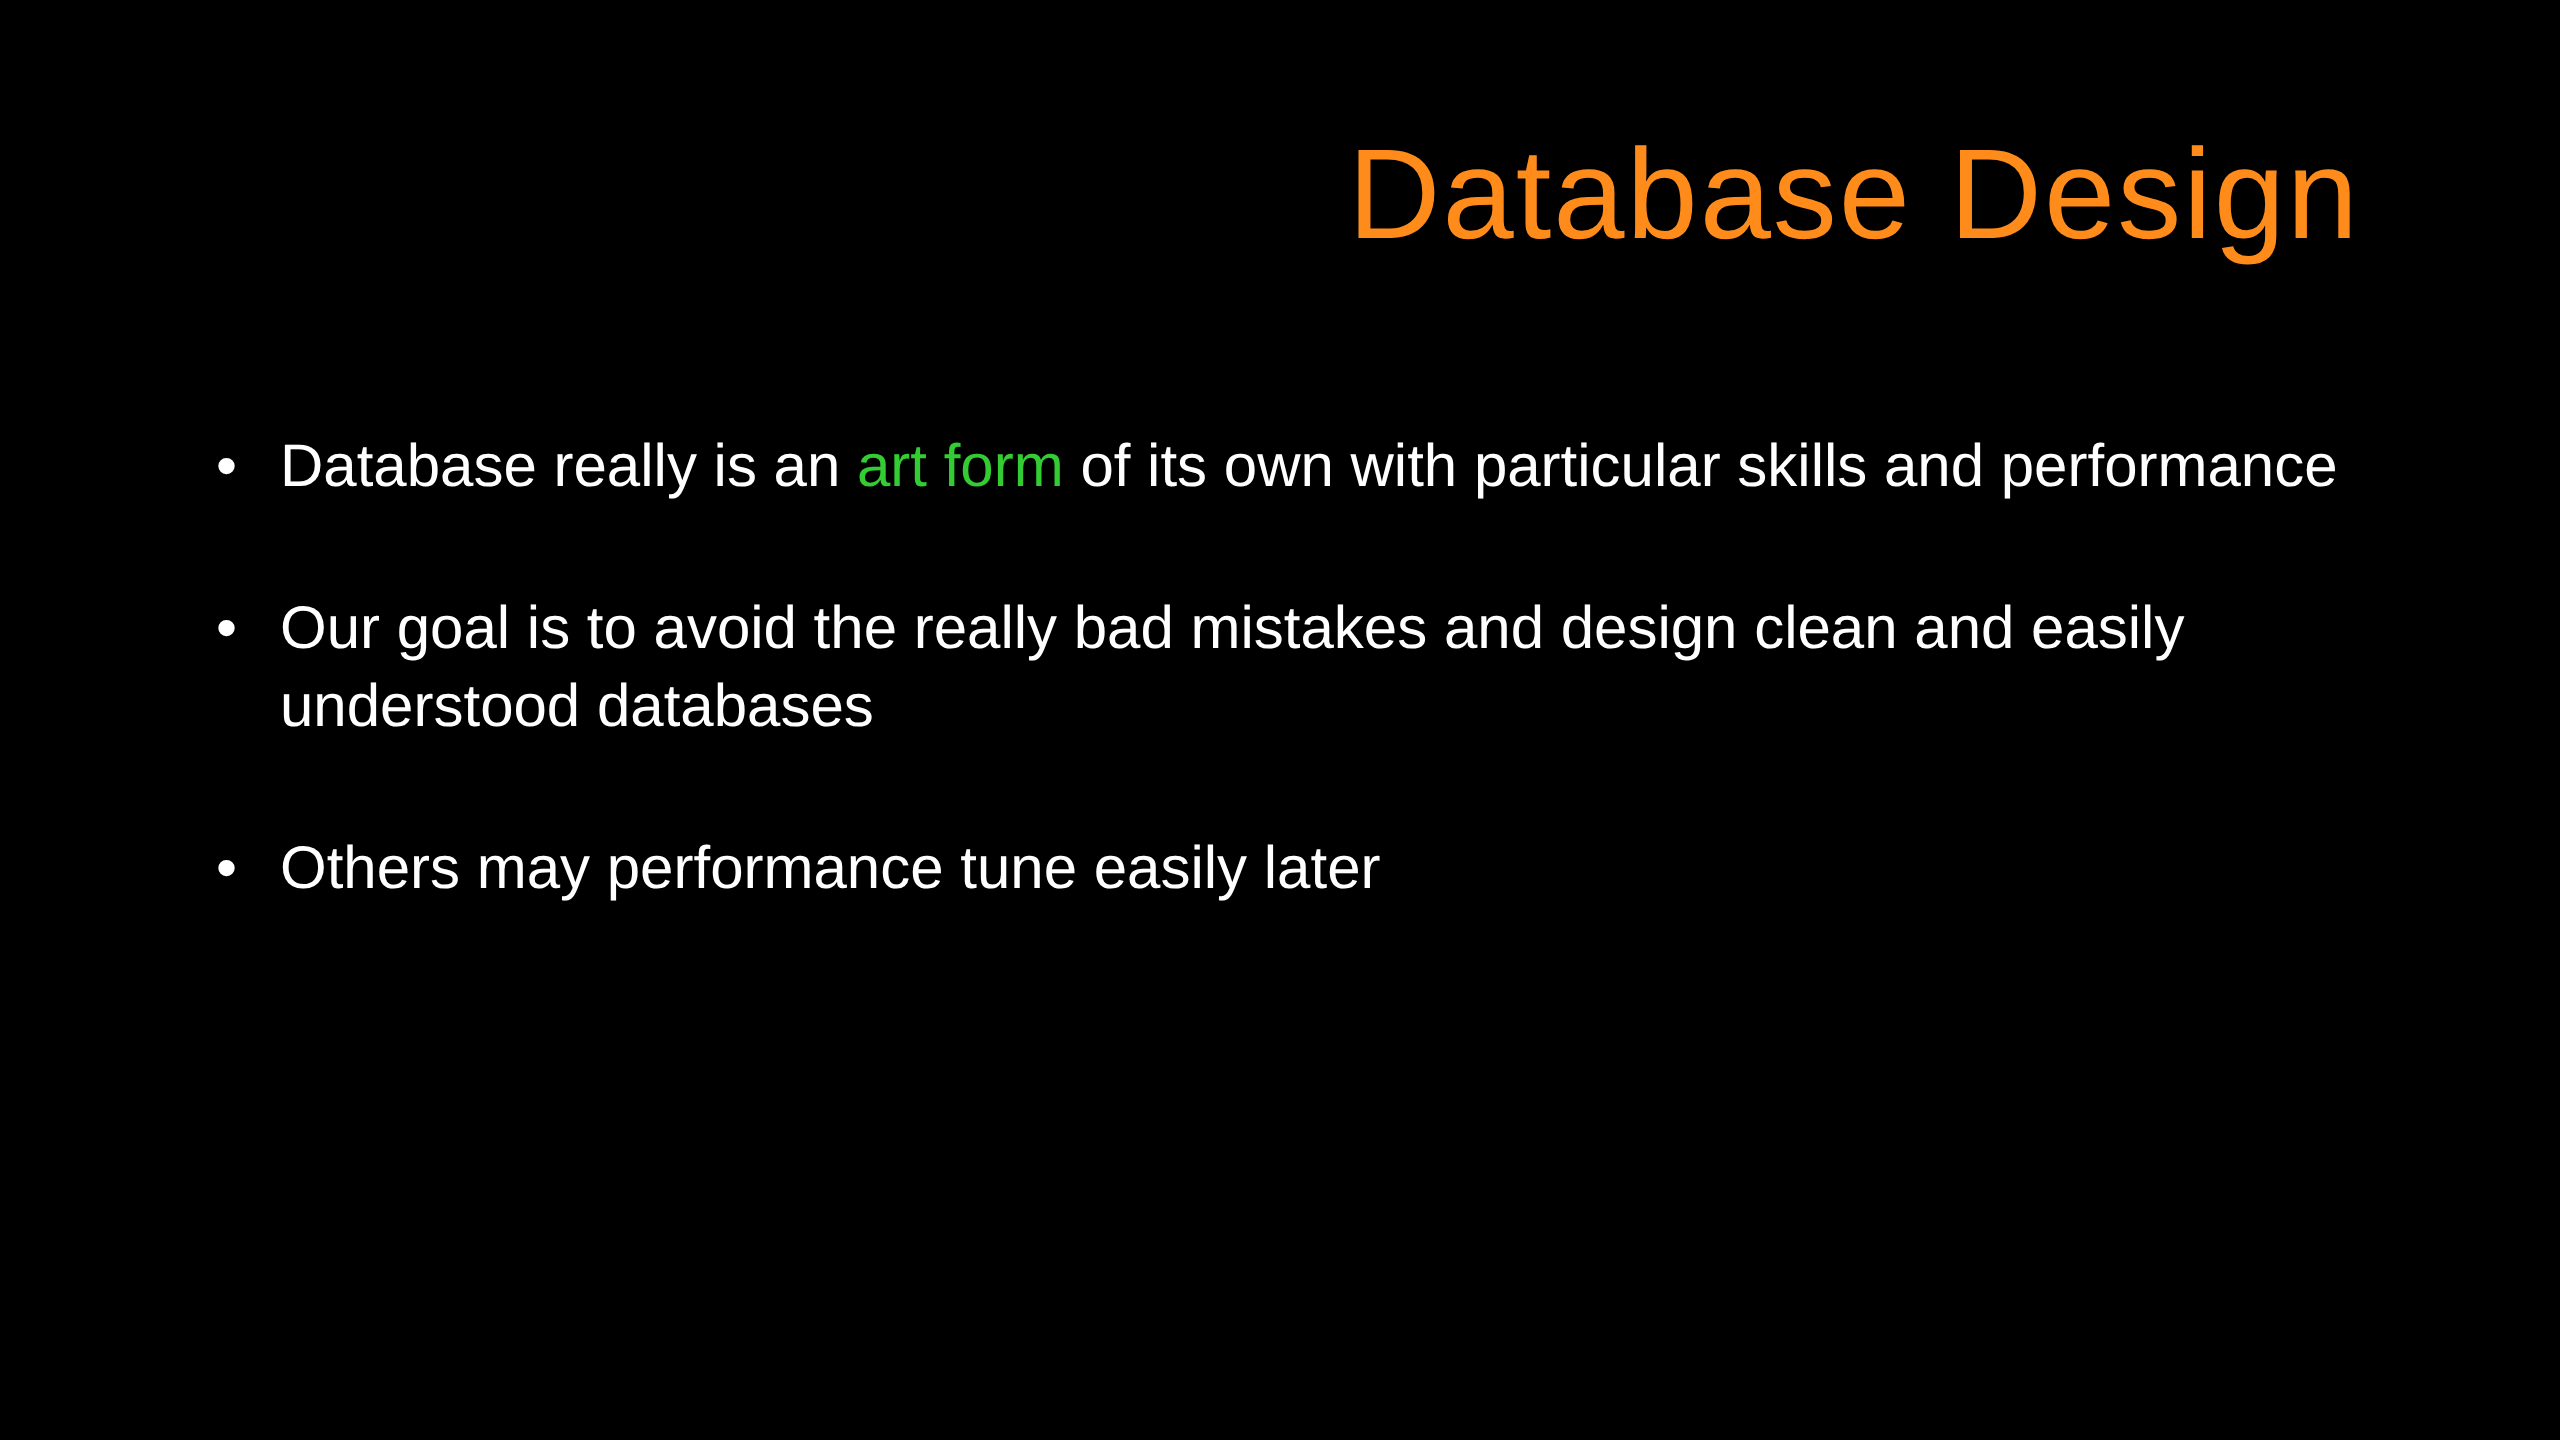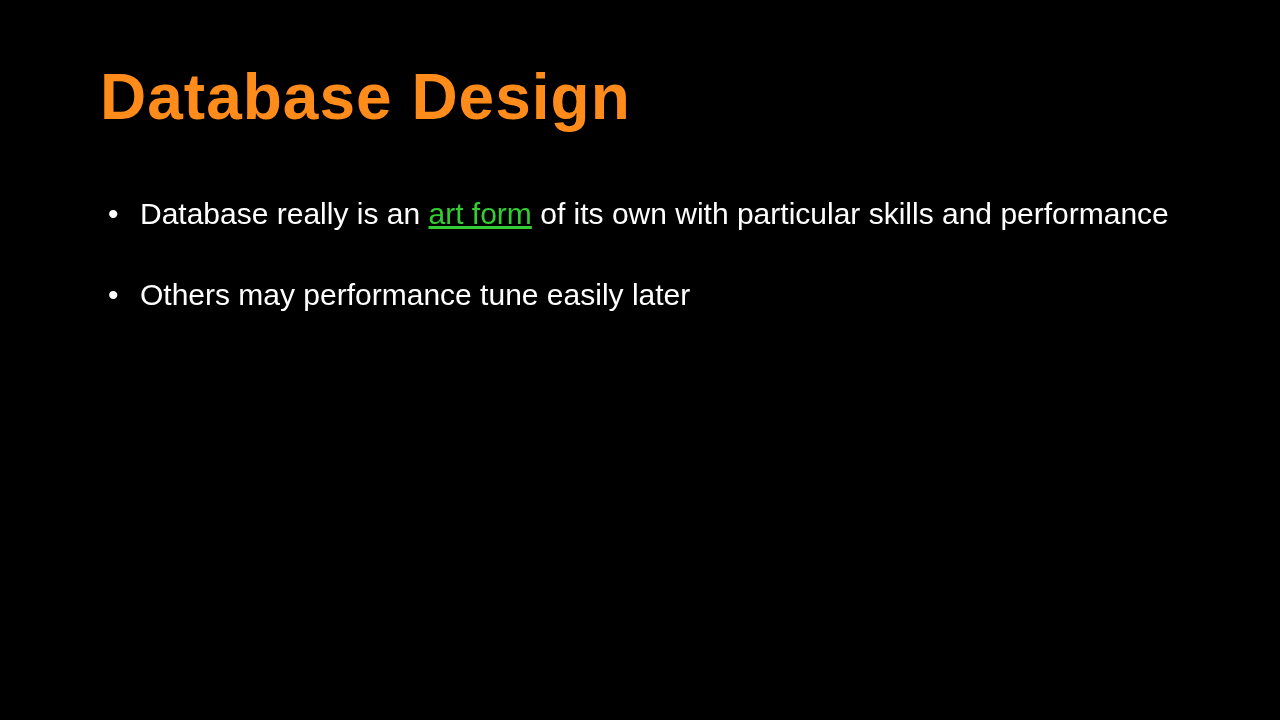--- a/index.html
+++ b/index.html
@@ -15,23 +15,23 @@
       overflow: hidden;
     }
     .slide {
       width: 100%;
       height: 100%;
       padding: 60px 100px 60px 100px;
     }
     .slide-title {
       color: #ff8c1a;
       font-size: 64px;
-      font-weight: bold;
-      text-align: left;
-      margin-bottom: 60px;
+      font-weight: normal;
+      text-align: right;
+      margin-bottom: 80px;
       letter-spacing: 1px;
     }
     .bullet-list {
       list-style: none;
       padding-left: 0;
     }
     .bullet-item {
       color: #ffffff;
       font-size: 30px;
       line-height: 1.3;
@@ -40,29 +40,31 @@
       position: relative;
     }
     .bullet-item::before {
       content: "•";
       position: absolute;
       left: 8px;
       color: #ffffff;
     }
     .highlight {
       color: #33cc33;
-      text-decoration: underline;
     }
   </style>
 </head>
 <body>
 
 <div class="slide">
   <h1 class="slide-title">Database Design</h1>
   <ul class="bullet-list">
     <li class="bullet-item">
       <span>Database really is an </span><span class="highlight">art form</span><span> of its own with particular skills and performance</span>
     </li>
     <li class="bullet-item">
+      <span>Our goal is to avoid the really bad mistakes and design clean and easily understood databases</span><span class="highlight"></span><span></span>
+    </li>
+    <li class="bullet-item">
       <span>Others may performance tune easily later</span><span class="highlight"></span><span></span>
     </li>
   </ul>
 </div>
 
 </body></html>

